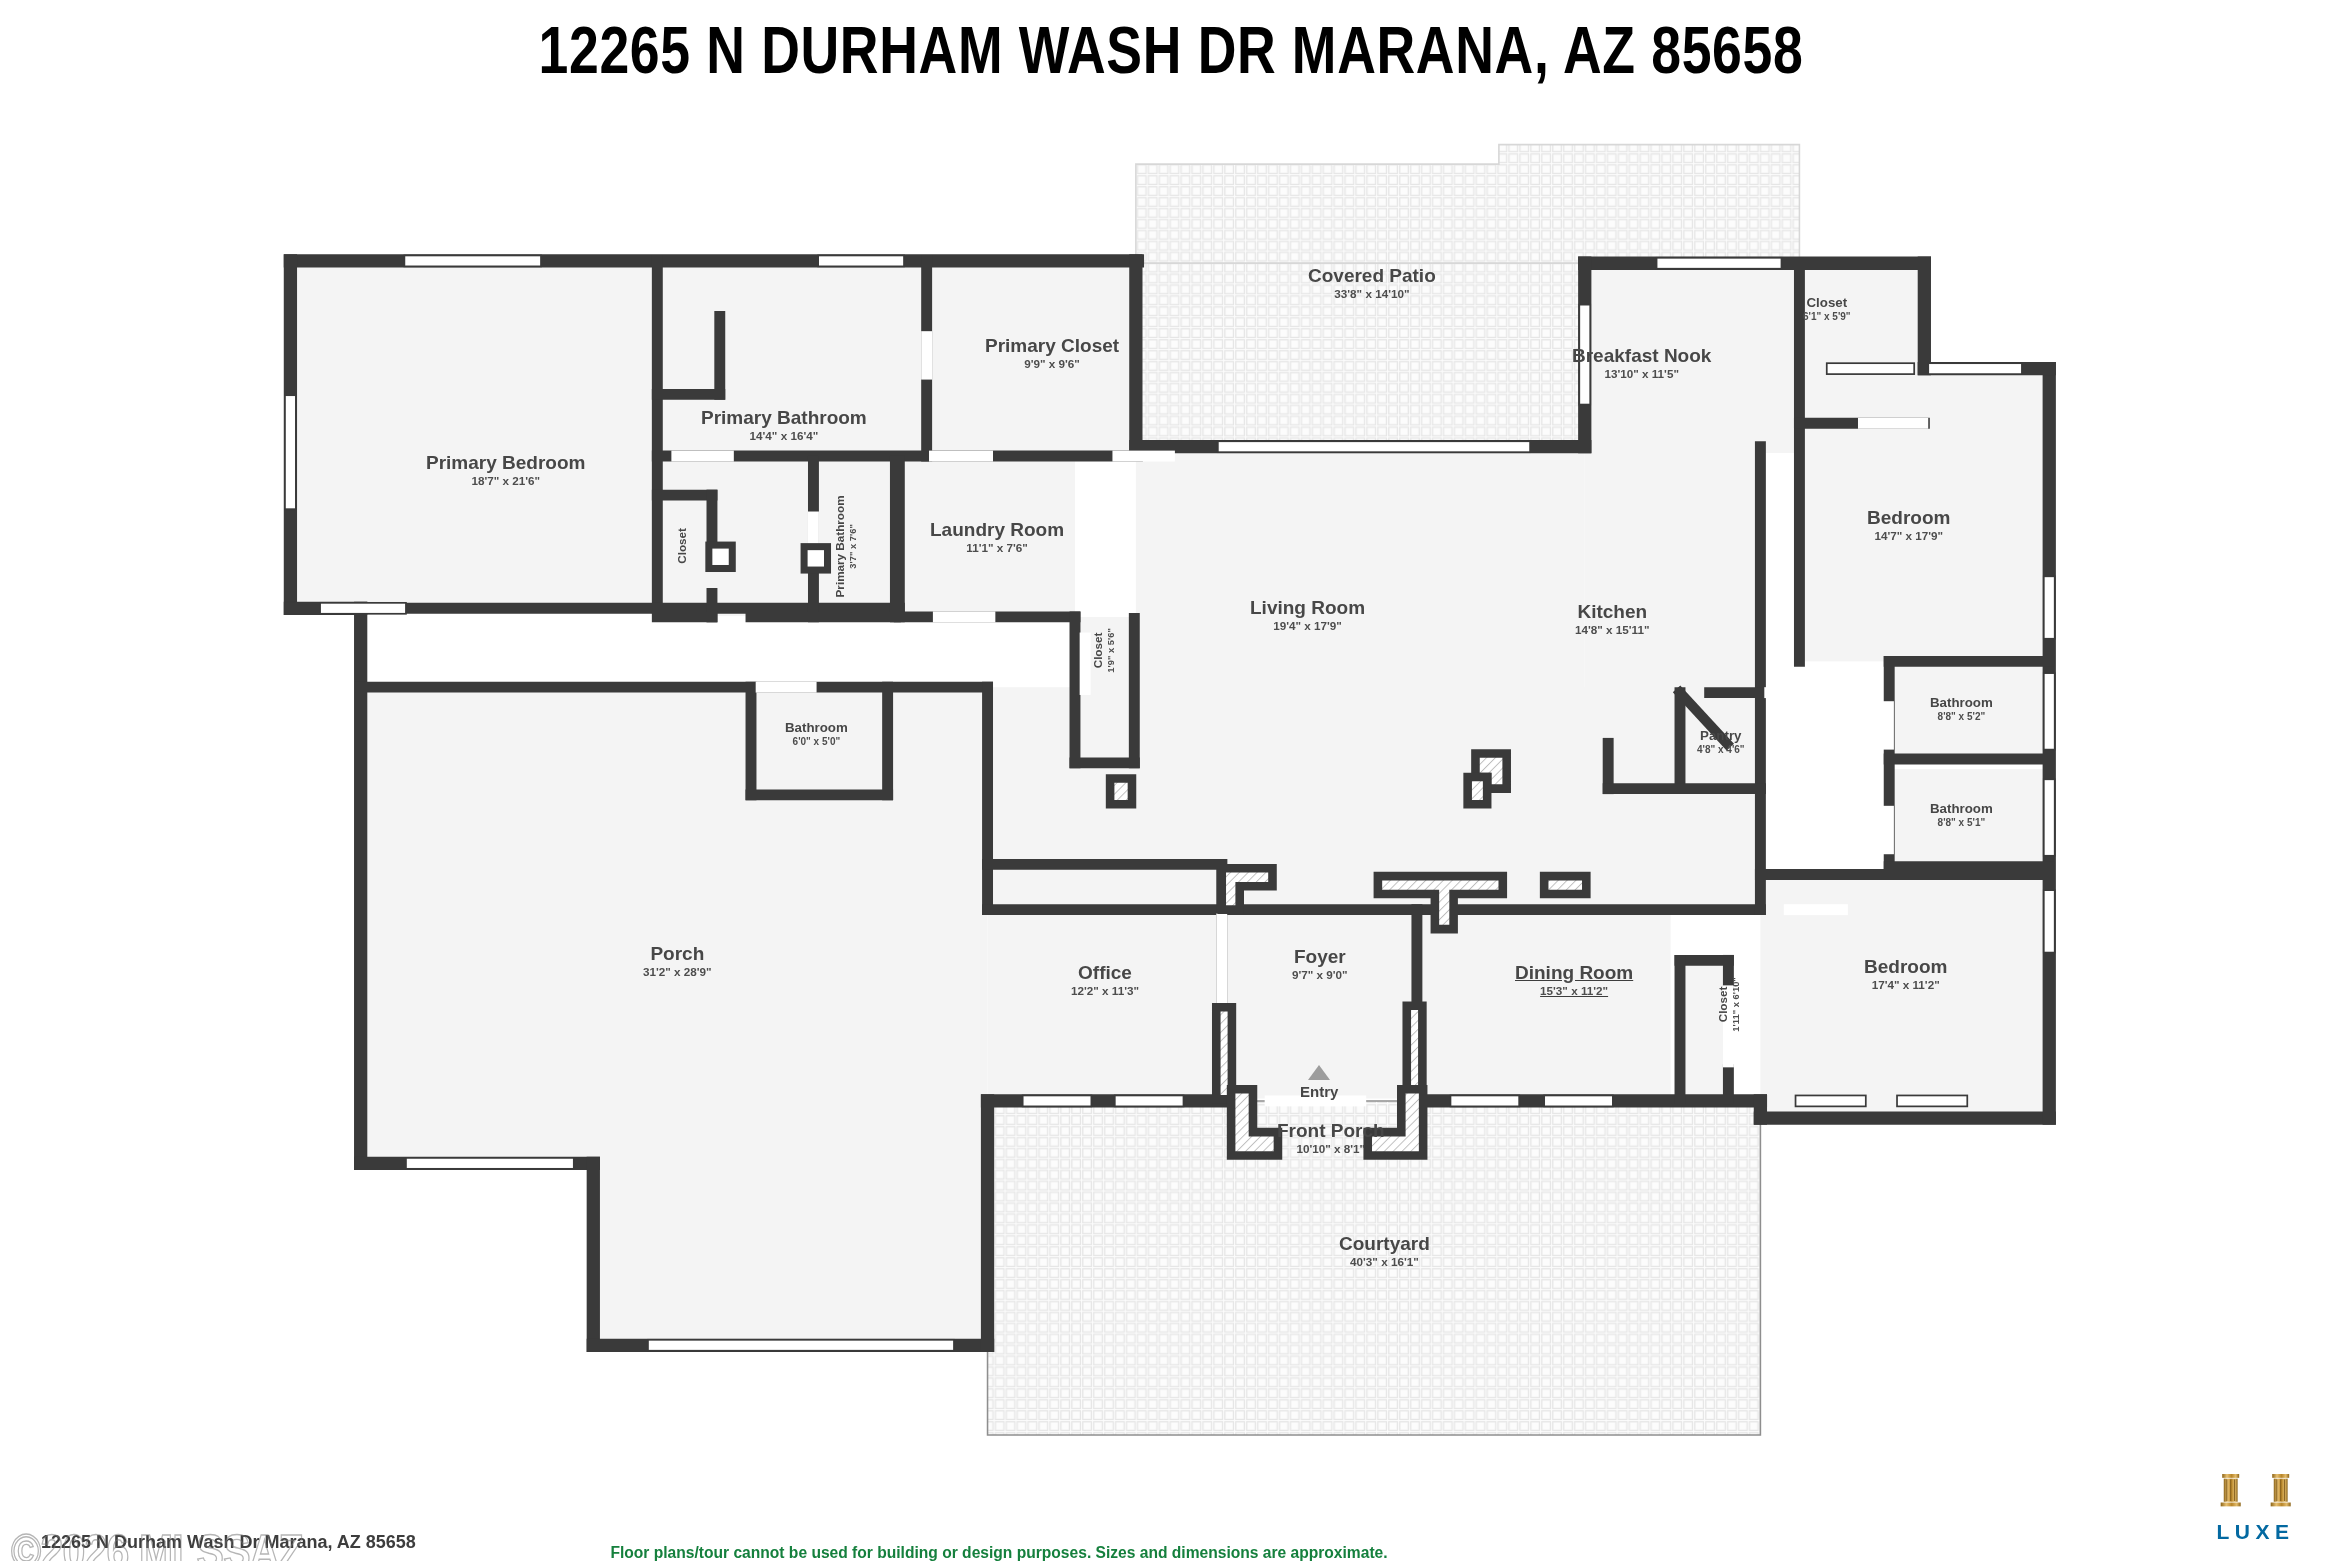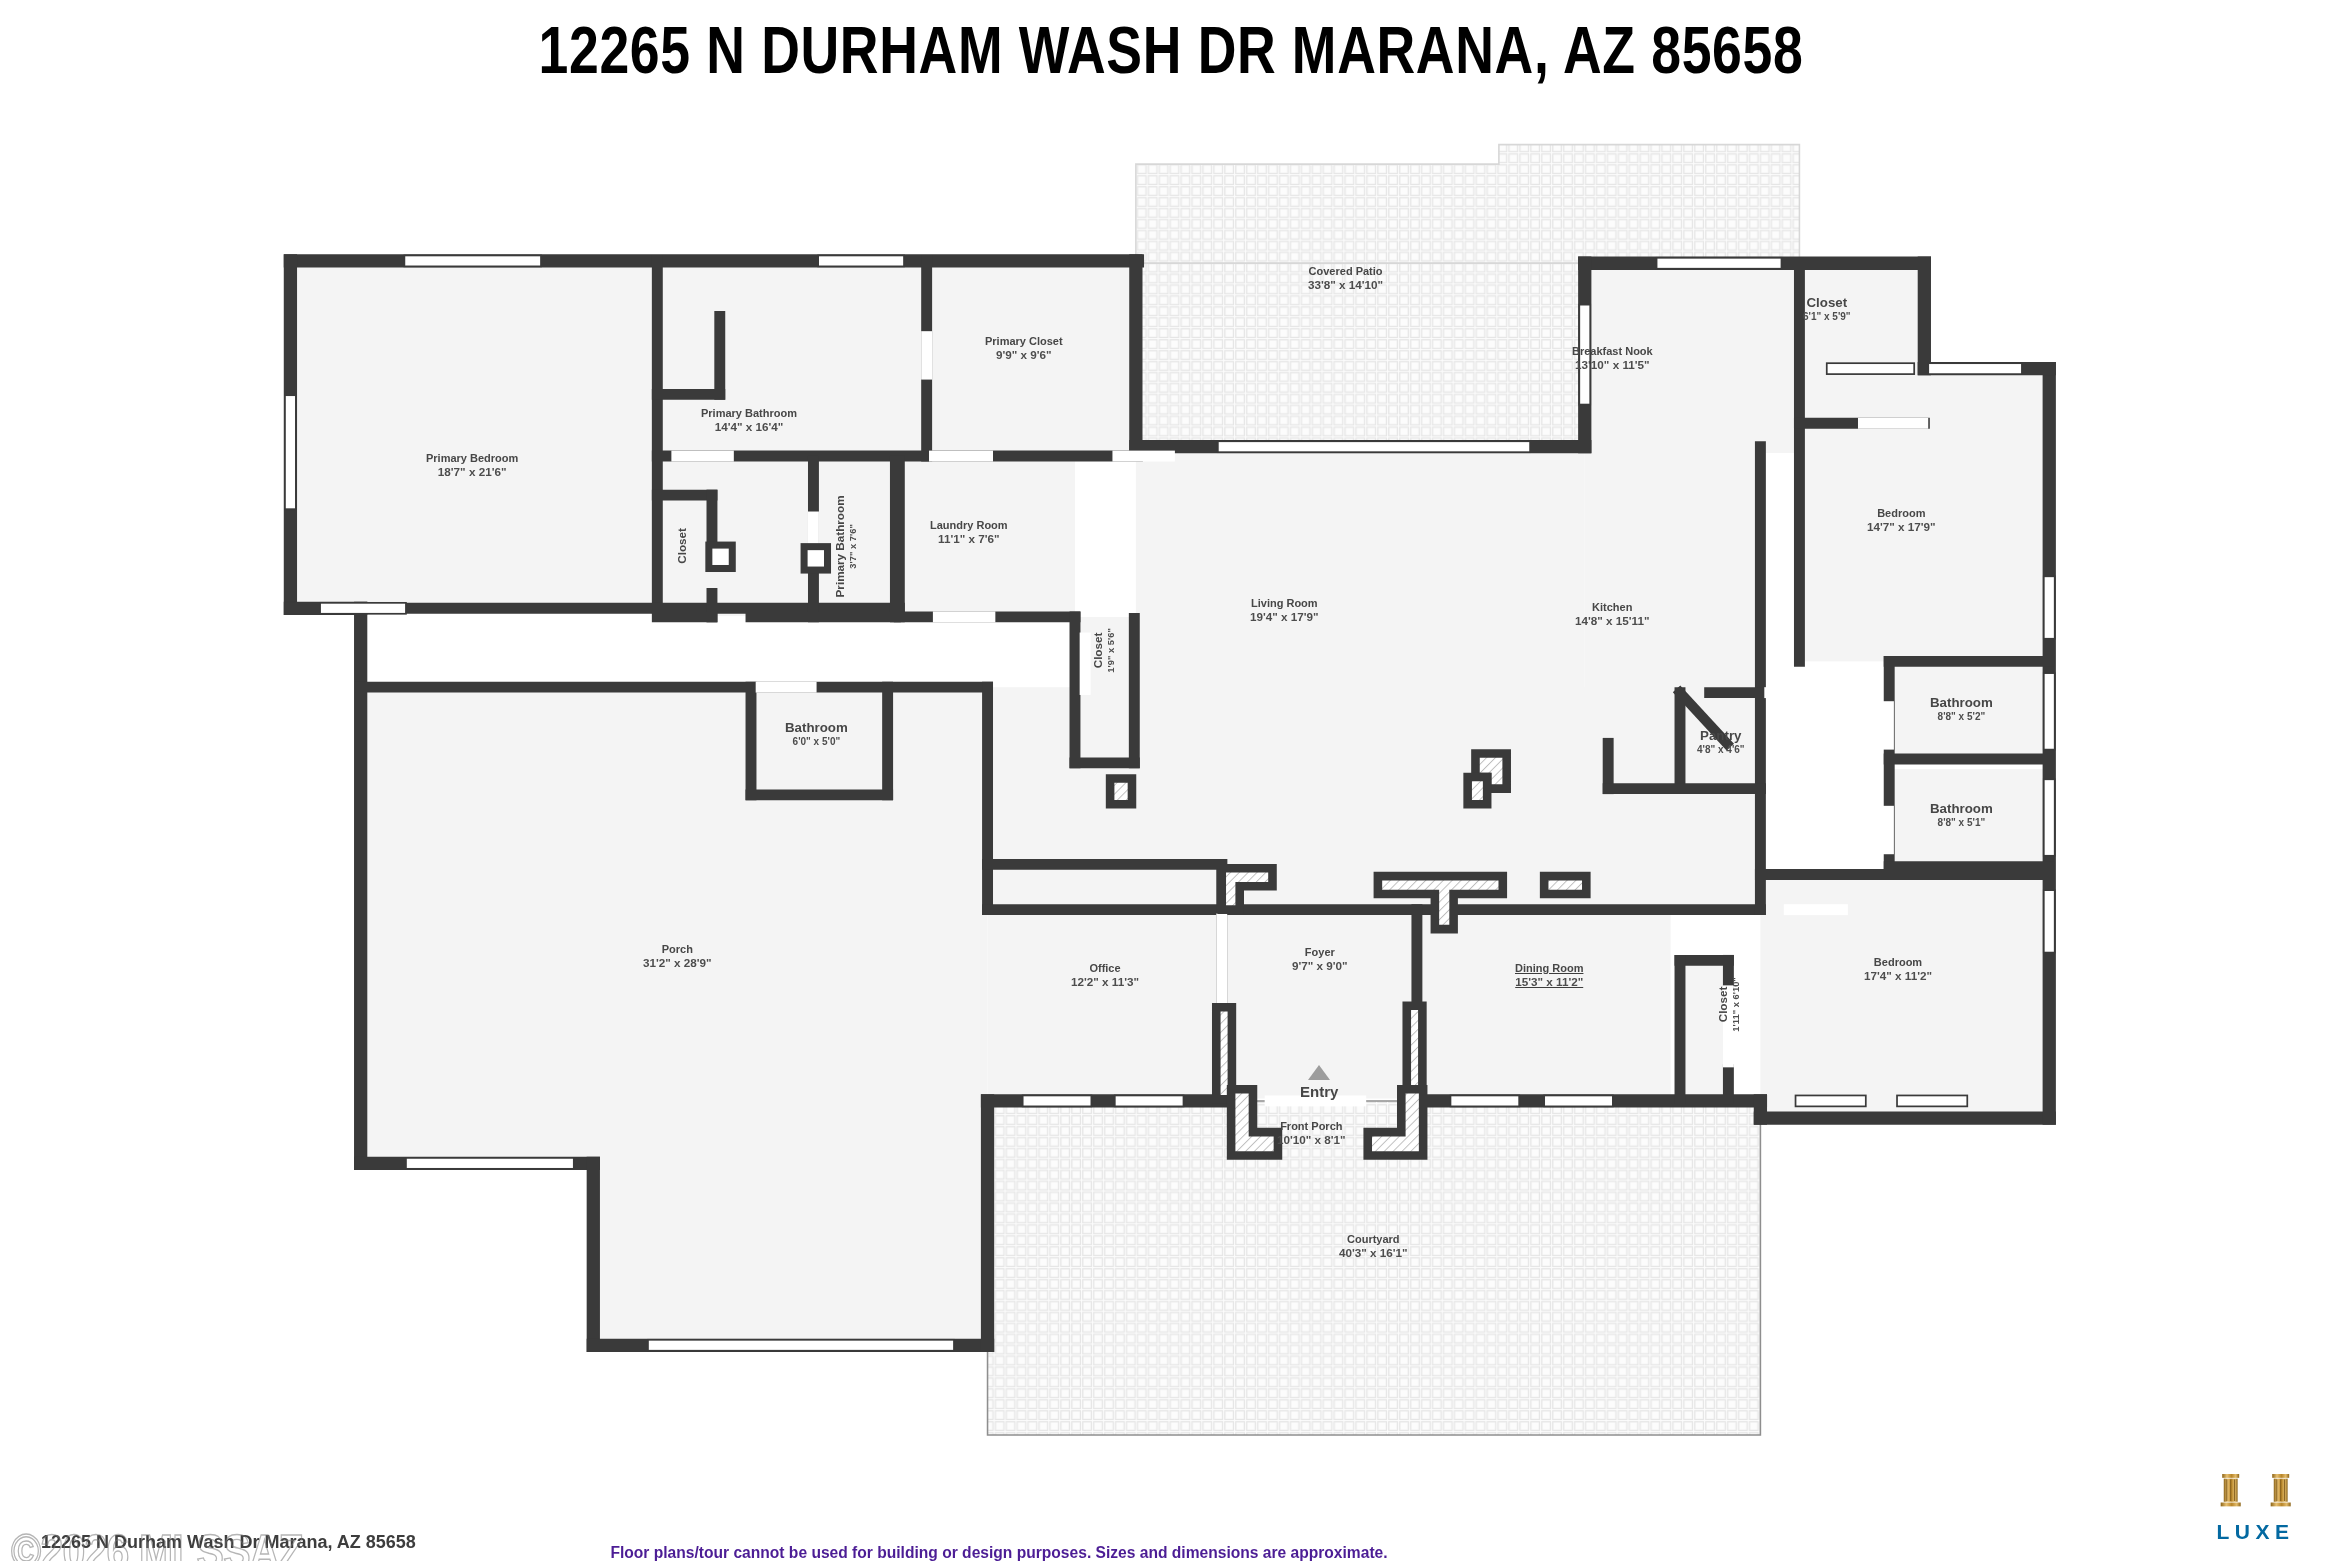--- a/index.html
+++ b/index.html
@@ -22,21 +22,21 @@
     transform-origin:50% 50%;
     white-space:nowrap;
   }
 
   
   #plan{position:absolute;left:0;top:0;width:2342px;height:1468px;}
   #plan svg{display:block;width:2342px;height:1468px;}
 
   
   .rlab{position:absolute;text-align:center;line-height:1.18;pointer-events:none;}
-  .rlab .nm{display:block;font-weight:bold;font-size:11px;color:#474747;white-space:nowrap;}
+  .rlab .nm{display:block;font-weight:bold;font-size:19px;color:#474747;white-space:nowrap;}
   .rlab .dm{display:block;font-weight:bold;font-size:11.7px;color:#4d4d4d;white-space:nowrap;}
   .rlab.small .nm{font-size:13.3px;}
   .rlab.small .dm{font-size:10px;}
   .rlab.tiny .nm{font-size:11.7px;}
   .rlab.tiny .dm{font-size:9.4px;}
   .rlab.vert{transform-origin:50% 50%;transform:rotate(-90deg);}
   .rlab.entry .nm{font-size:15px;}
 
   
   #entry-arrow{
@@ -54,21 +54,21 @@
     position:absolute;left:11px;top:1525px;
     font-size:41px;font-weight:bold;white-space:nowrap;
     color:rgba(255,255,255,0);
     -webkit-text-stroke:1.2px rgba(120,120,120,0.55);
     letter-spacing:-0.8px;
     transform:scaleY(1.15);
     transform-origin:0 0;
   }
   #disclaimer{
     position:absolute;left:0;top:1544px;width:1998px;text-align:center;
-    font-size:15.6px;font-weight:bold;color:#4c1d95;
+    font-size:15.6px;font-weight:bold;color:#15803d;
   }
 
   
   #luxe{position:absolute;right:28px;top:1474px;width:117px;height:75px;}
   #luxe .cols{display:flex;justify-content:center;gap:26.5px;}
   #luxe .word{
     margin-top:9.4px;text-align:center;font-weight:bold;font-size:21px;
     letter-spacing:5.5px;color:#0369a1;
   }
 </style>

